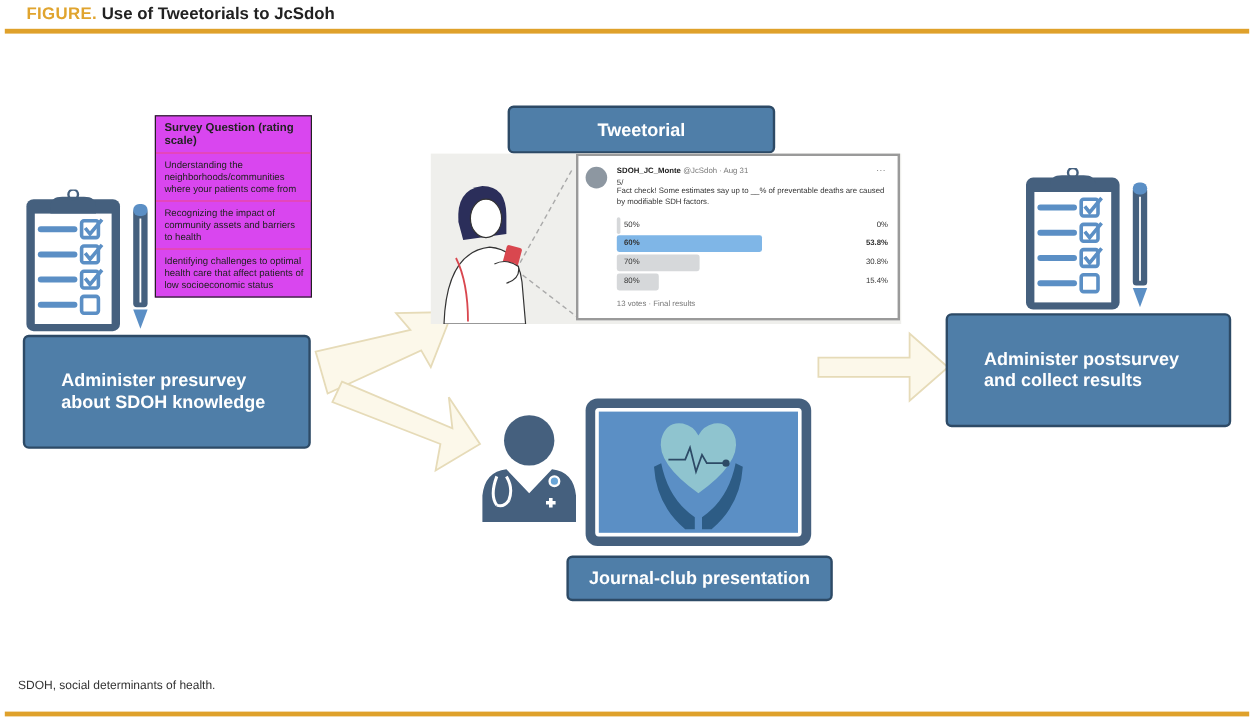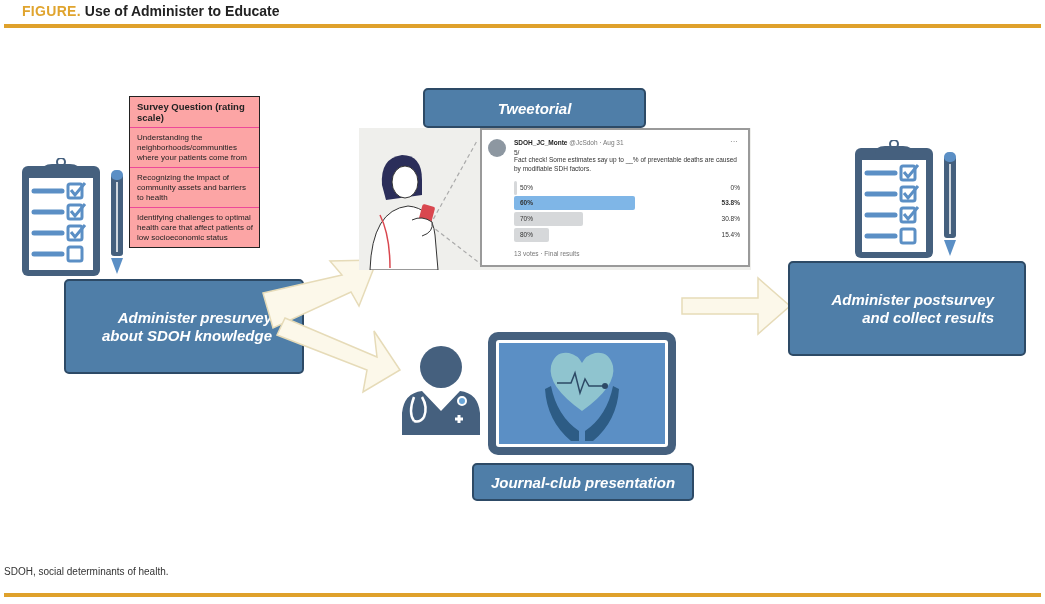--- a/index.html
+++ b/index.html
@@ -1,48 +1,48 @@
 <!DOCTYPE html>
 <html><head>
 <meta charset="utf-8">
 <style>
   body { margin:0; background:#ffffff; font-family:"Liberation Sans", sans-serif; }
   #canvas { position:relative; width:1045px; height:604px; overflow:hidden; background:#fff; }
   .fig-title { position:absolute; left:4px; top:3px; font-size:14px; font-weight:bold; color:#222; white-space:nowrap; }
   .fig-title .lab { color:#e0a42e; font-weight:900; letter-spacing:0.3px;padding-left:18px; }
   .rule { position:absolute; left:4px; width:1037px; height:4px; background:#dfa12b; }
-  .bluebox { position:absolute; background:#4f7ea8; border:2px solid #2d4a66; border-radius:5px; color:#fff; font-weight:bold; display:flex; align-items:center; justify-content:center; text-align:right; box-sizing:border-box;font-style:italic; }
-  .survey { position:absolute; left:129px; top:96px; width:129px; border:1px solid #222; background:#fca5a5; font-size:8px; color:#222; }
+  .bluebox { position:absolute; background:#4f7ea8; border:2px solid #2d4a66; border-radius:5px; color:#fff; font-weight:bold; display:flex; align-items:center; justify-content:center; text-align:left; box-sizing:border-box; }
+  .survey { position:absolute; left:129px; top:96px; width:129px; border:1px solid #222; background:#d946ef; font-size:8px; color:#222; }
   .survey .cell { border-top:1px solid #ec4899; padding:5px 6px 4px 7px; line-height:10px; }
   .survey .head { font-weight:bold; font-size:9.5px; line-height:11px; padding:4px 6px 4px 7px; }
   .tweet-bg { position:absolute; left:359px; top:128px; width:392px; height:142px; background:#efefec; }
   .tweet { position:absolute; left:480px; top:128px; width:270px; height:139px; background:#fff; border:2px solid #9a9a9a; box-sizing:border-box; font-size:6.5px; color:#333; }
   .tweet .av { position:absolute; left:6px; top:9px; width:18px; height:18px; border-radius:50%; background:#8d97a1; }
   .tweet .hdr { position:absolute; left:32px; top:9px; font-size:6.5px; }
   .tweet .hdr b { color:#222; }
   .tweet .hdr span { color:#777; }
   .tweet .dots { position:absolute; right:10px; top:7px; color:#888; font-size:8px; }
   .tweet .num { position:absolute; left:32px; top:19px; }
   .tweet .txt { position:absolute; left:32px; top:26px; width:230px; line-height:8.5px; }
   .poll-row { position:absolute; left:32px; height:14px; width:226px; }
   .poll-bar { position:absolute; left:0; top:0; height:14px; background:#d6d8da; border-radius:2px; }
   .poll-bar.win { background:#7fb6e7; }
   .poll-lab { position:absolute; left:6px; top:3px; }
   .poll-val { position:absolute; right:0; top:3px; }
   .tweet .foot { position:absolute; left:32px; top:120px; color:#777; }
-  .caption { position:absolute; left:4px; top:566px; font-size:10px; color:#333; }
+  .caption { position:absolute; left:15px; top:566px; font-size:10px; color:#333; }
 </style>
 </head>
 <body>
 
 <div id="canvas">
 
   <div class="fig-title">
     <span class="lab">FIGURE.</span>
-    <span>Use of Administer to Educate</span>
+    <span>Use of Tweetorials to JcSdoh</span>
   </div>
   <div class="rule" style="top:24px;"></div>
 
   <svg style="position:absolute;left:20px;top:158px;" width="115" height="120" viewBox="0 0 115 120">
     <rect x="2" y="8" width="78" height="110" rx="6" fill="#45607e"></rect>
     <rect x="9" y="20" width="64" height="92" fill="#fff"></rect>
     <path d="M22 14 Q22 6 32 6 L50 6 Q60 6 60 14 L60 20 L22 20 Z" fill="#45607e"></path>
     <circle cx="41" cy="4" r="4" fill="none" stroke="#45607e" stroke-width="2"></circle>
     <g stroke="#5b8fc5" stroke-width="5" stroke-linecap="round">
       <line x1="14" y1="33" x2="42" y2="33"></line>
@@ -65,21 +65,21 @@
     <path d="M91 100 L103 100 L97 116 Z" fill="#5b8fc5"></path>
   </svg>
 
   <div class="survey">
     <div class="head">Survey Question (rating scale)</div>
     <div class="cell">Understanding the neighborhoods/communities where your patients come from</div>
     <div class="cell">Recognizing the impact of community assets and barriers to health</div>
     <div class="cell">Identifying challenges to optimal health care that affect patients of low socioeconomic status</div>
   </div>
 
-  <div class="bluebox" style="left:19px;top:279px;width:240px;height:95px;font-size:15px;line-height:18px;padding:0 30px;margin-left:45px;">Administer presurvey about SDOH knowledge</div>
+  <div class="bluebox" style="left:19px;top:279px;width:240px;height:95px;font-size:15px;line-height:18px;padding:0 30px;">Administer presurvey about SDOH knowledge</div>
 
   <svg style="position:absolute;left:255px;top:220px;" width="160" height="180" viewBox="0 0 160 180">
     <polygon points="8,45 87,27 75,13 122,12 104,58 96,44 18,80" fill="#fcf8ea" stroke="#e6dbb8" stroke-width="1.5" transform="translate(0,28)"></polygon>
     <polygon points="30,98 122,137 119,111 145,150 108,172 112,150 22,115" fill="#fcf8ea" stroke="#e6dbb8" stroke-width="1.5"></polygon>
   </svg>
   <svg style="position:absolute;left:680px;top:274px;" width="112" height="64" viewBox="0 0 112 64">
     <polygon points="2,24 78,24 78,4 110,32 78,60 78,40 2,40" fill="#fcf8ea" stroke="#e6dbb8" stroke-width="1.5"></polygon>
   </svg>
 
   <div class="bluebox" style="left:423px;top:88px;width:223px;height:40px;font-size:15px;">Tweetorial</div>

